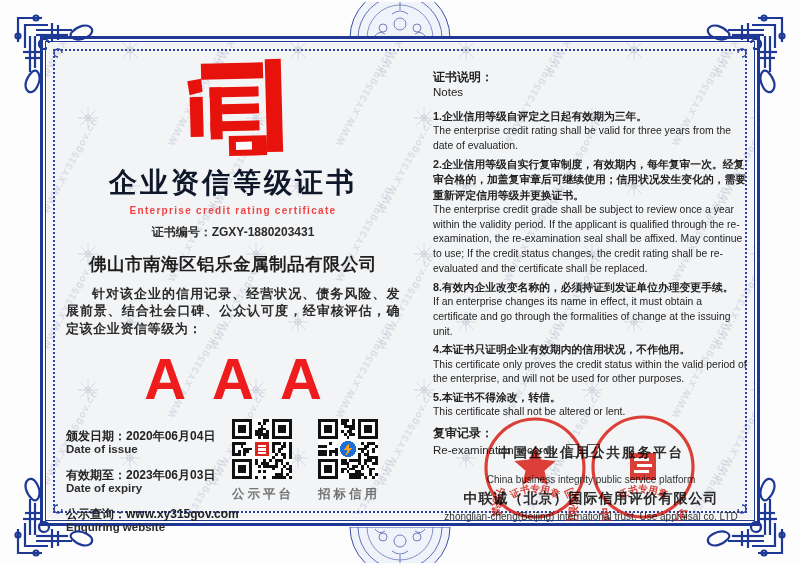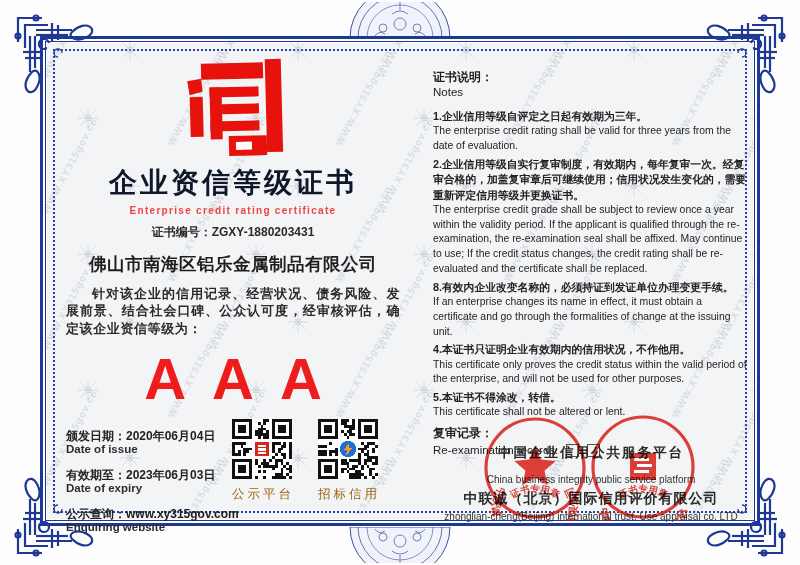--- a/index.html
+++ b/index.html
@@ -38,21 +38,21 @@
   .rating{font-size:58px; font-weight:600; color:#ee1c1c; letter-spacing:26px; margin-top:8px; margin-right:-26px;}
 
   .dates{position:absolute; left:66px; top:417px; width:178px; color:#222;}
   .date-pair{margin-bottom:7px;margin-top:12px;}
   .date-cn{font-size:12px; font-weight:700; line-height:14px;}
   .date-en{font-size:11.5px; font-weight:700; line-height:13px; color:#2c2c2c;}
 
   .qr-row{position:absolute; left:232px; top:419px; display:flex; gap:26px;}
   .qr-item{width:60px; text-align:center;}
   .qr-box{width:60px; height:60px;}
-  .qr-label{margin-top:7px; font-size:12.5px; font-weight:400; letter-spacing:3px; color:#a16207; white-space:nowrap;}
+  .qr-label{margin-top:7px; font-size:12.5px; font-weight:700; letter-spacing:3px; color:#737373; white-space:nowrap;}
 
   .right-col{position:absolute; left:433px; top:70px; width:316px; color:#222;}
   .notes-heading-cn{font-size:12px; font-weight:700; line-height:15px;}
   .notes-heading-en{font-size:11.5px; line-height:15px; margin-bottom:9px;}
   .note-item{margin-bottom:3px;}
   .note-cn{font-size:10.8px; font-weight:700; line-height:1.42;}
   .note-en{font-size:10.4px; line-height:1.42; color:#242424;}
   .review{margin-top:6px;}
   .review-cn{font-size:12px; font-weight:700; line-height:15px;}
   .review-en{font-size:11.5px; line-height:18px; display:flex; align-items:center;}

